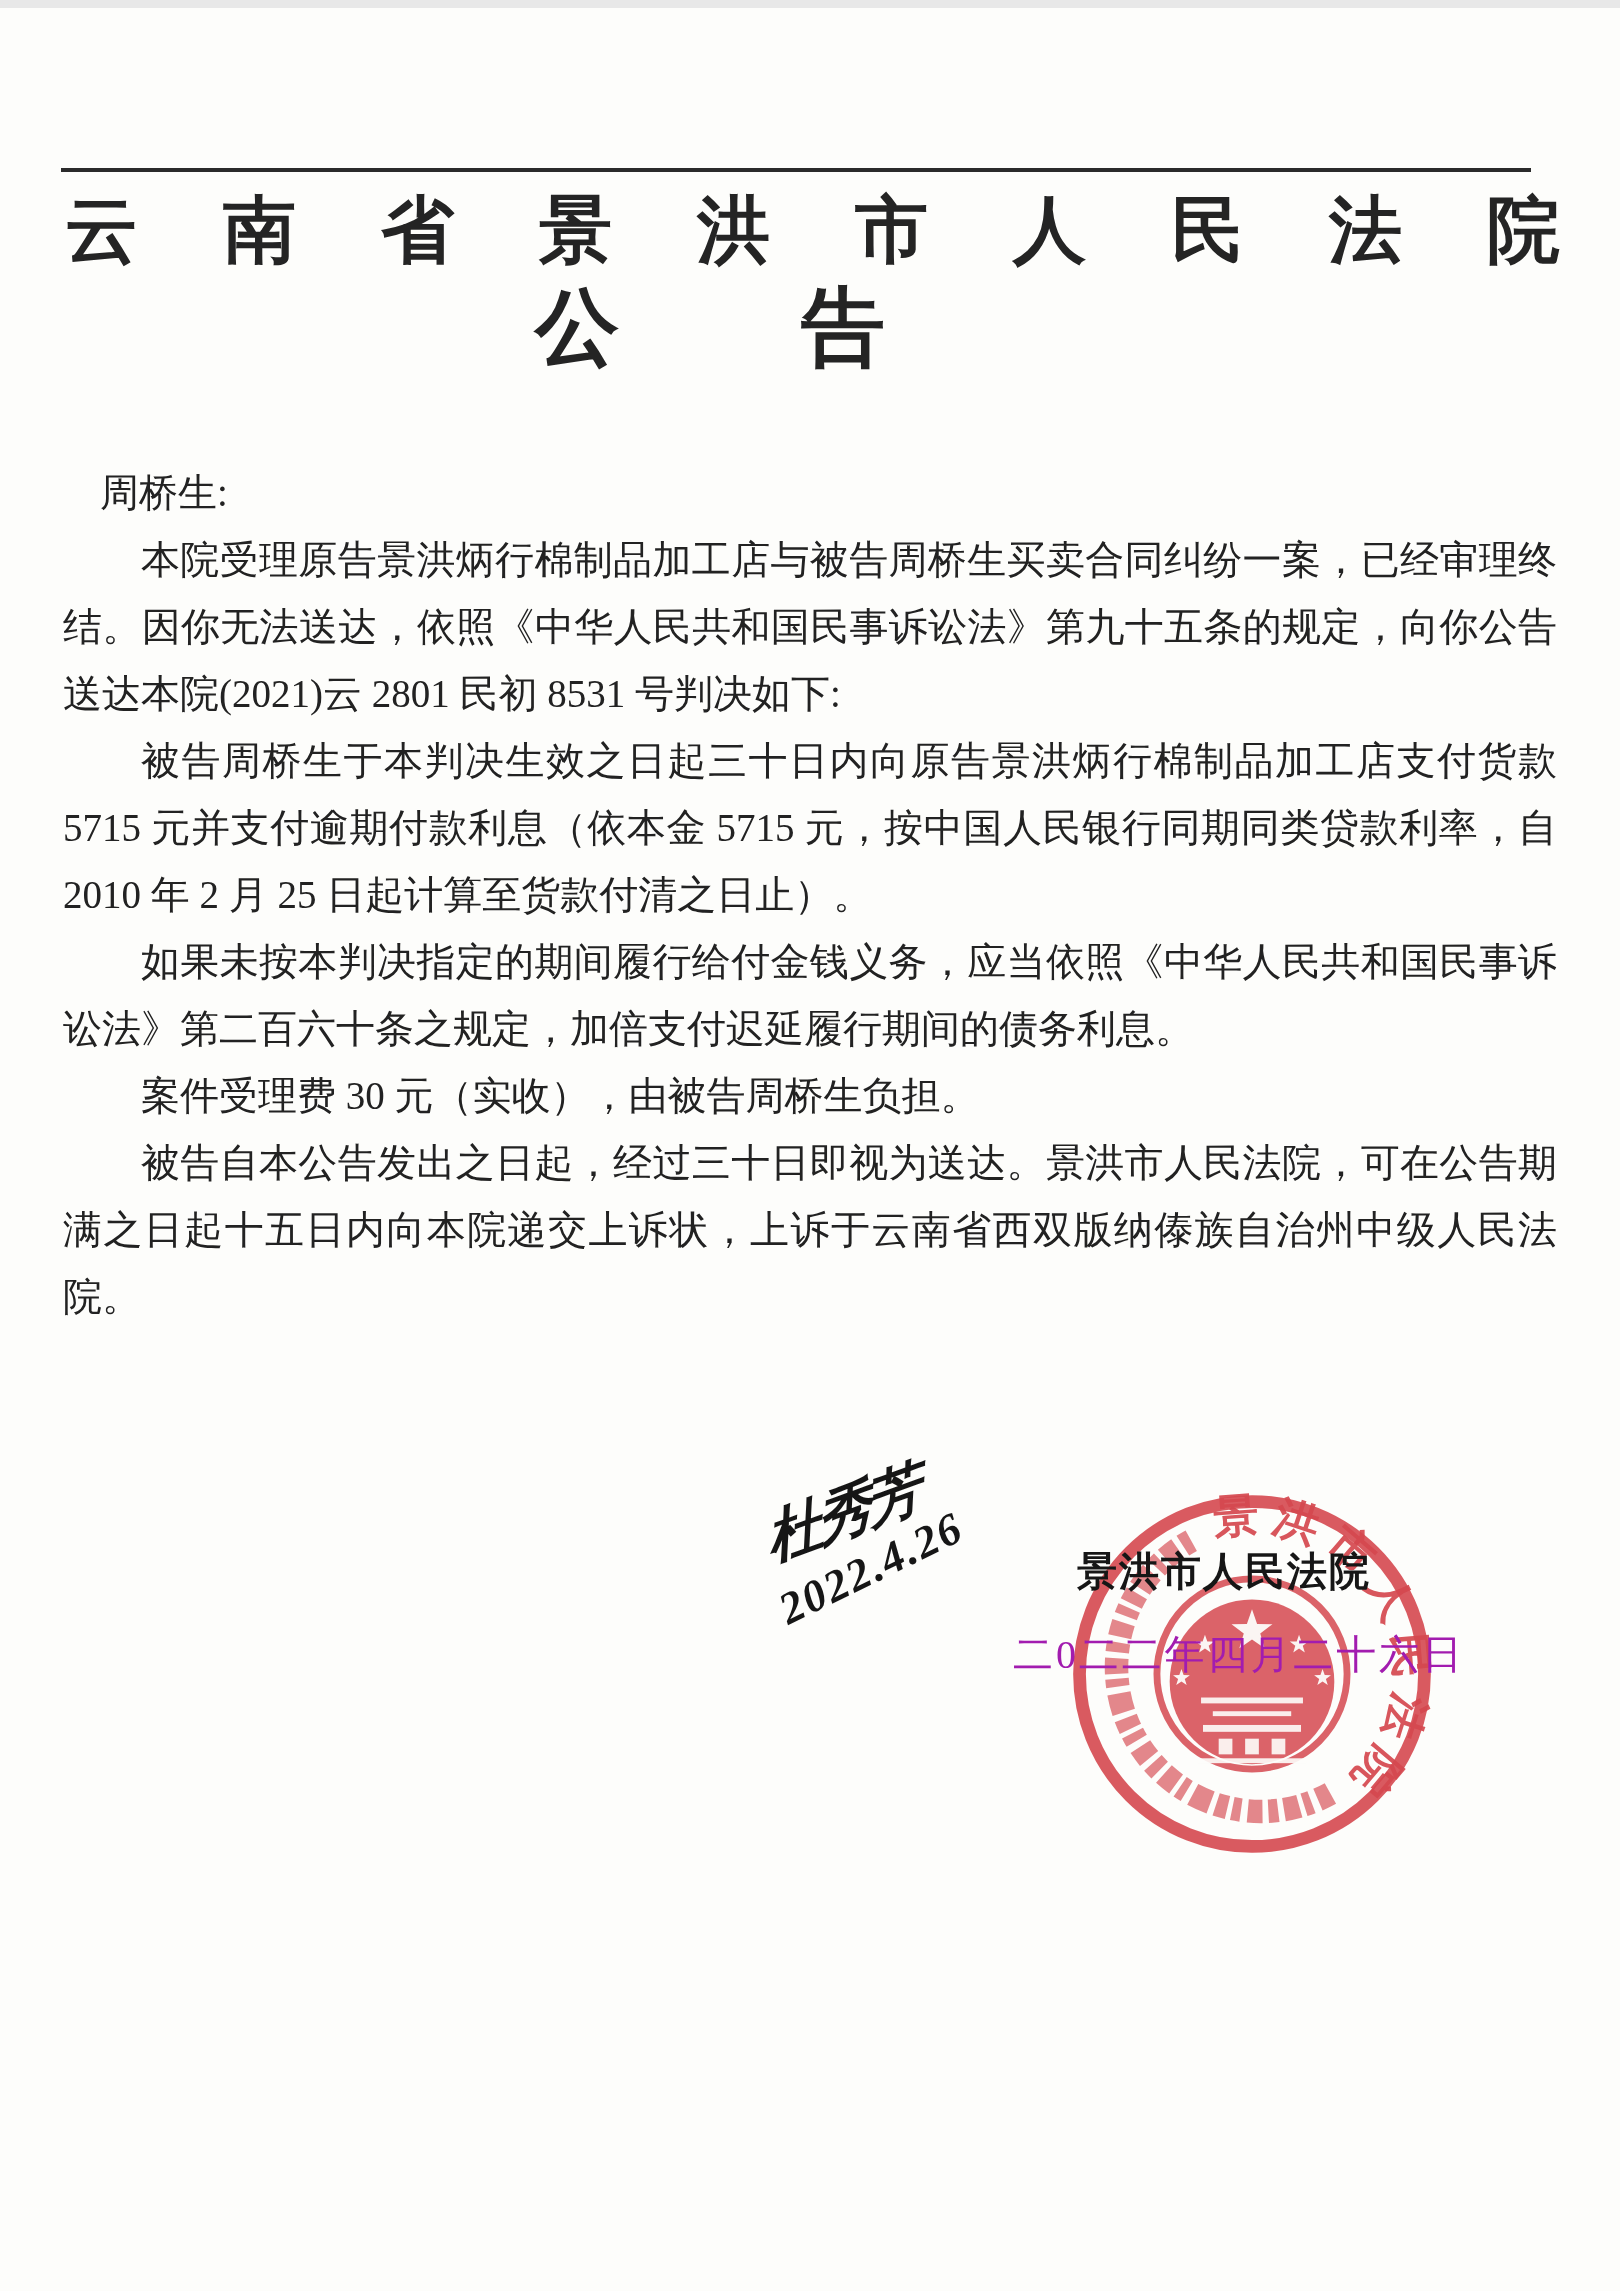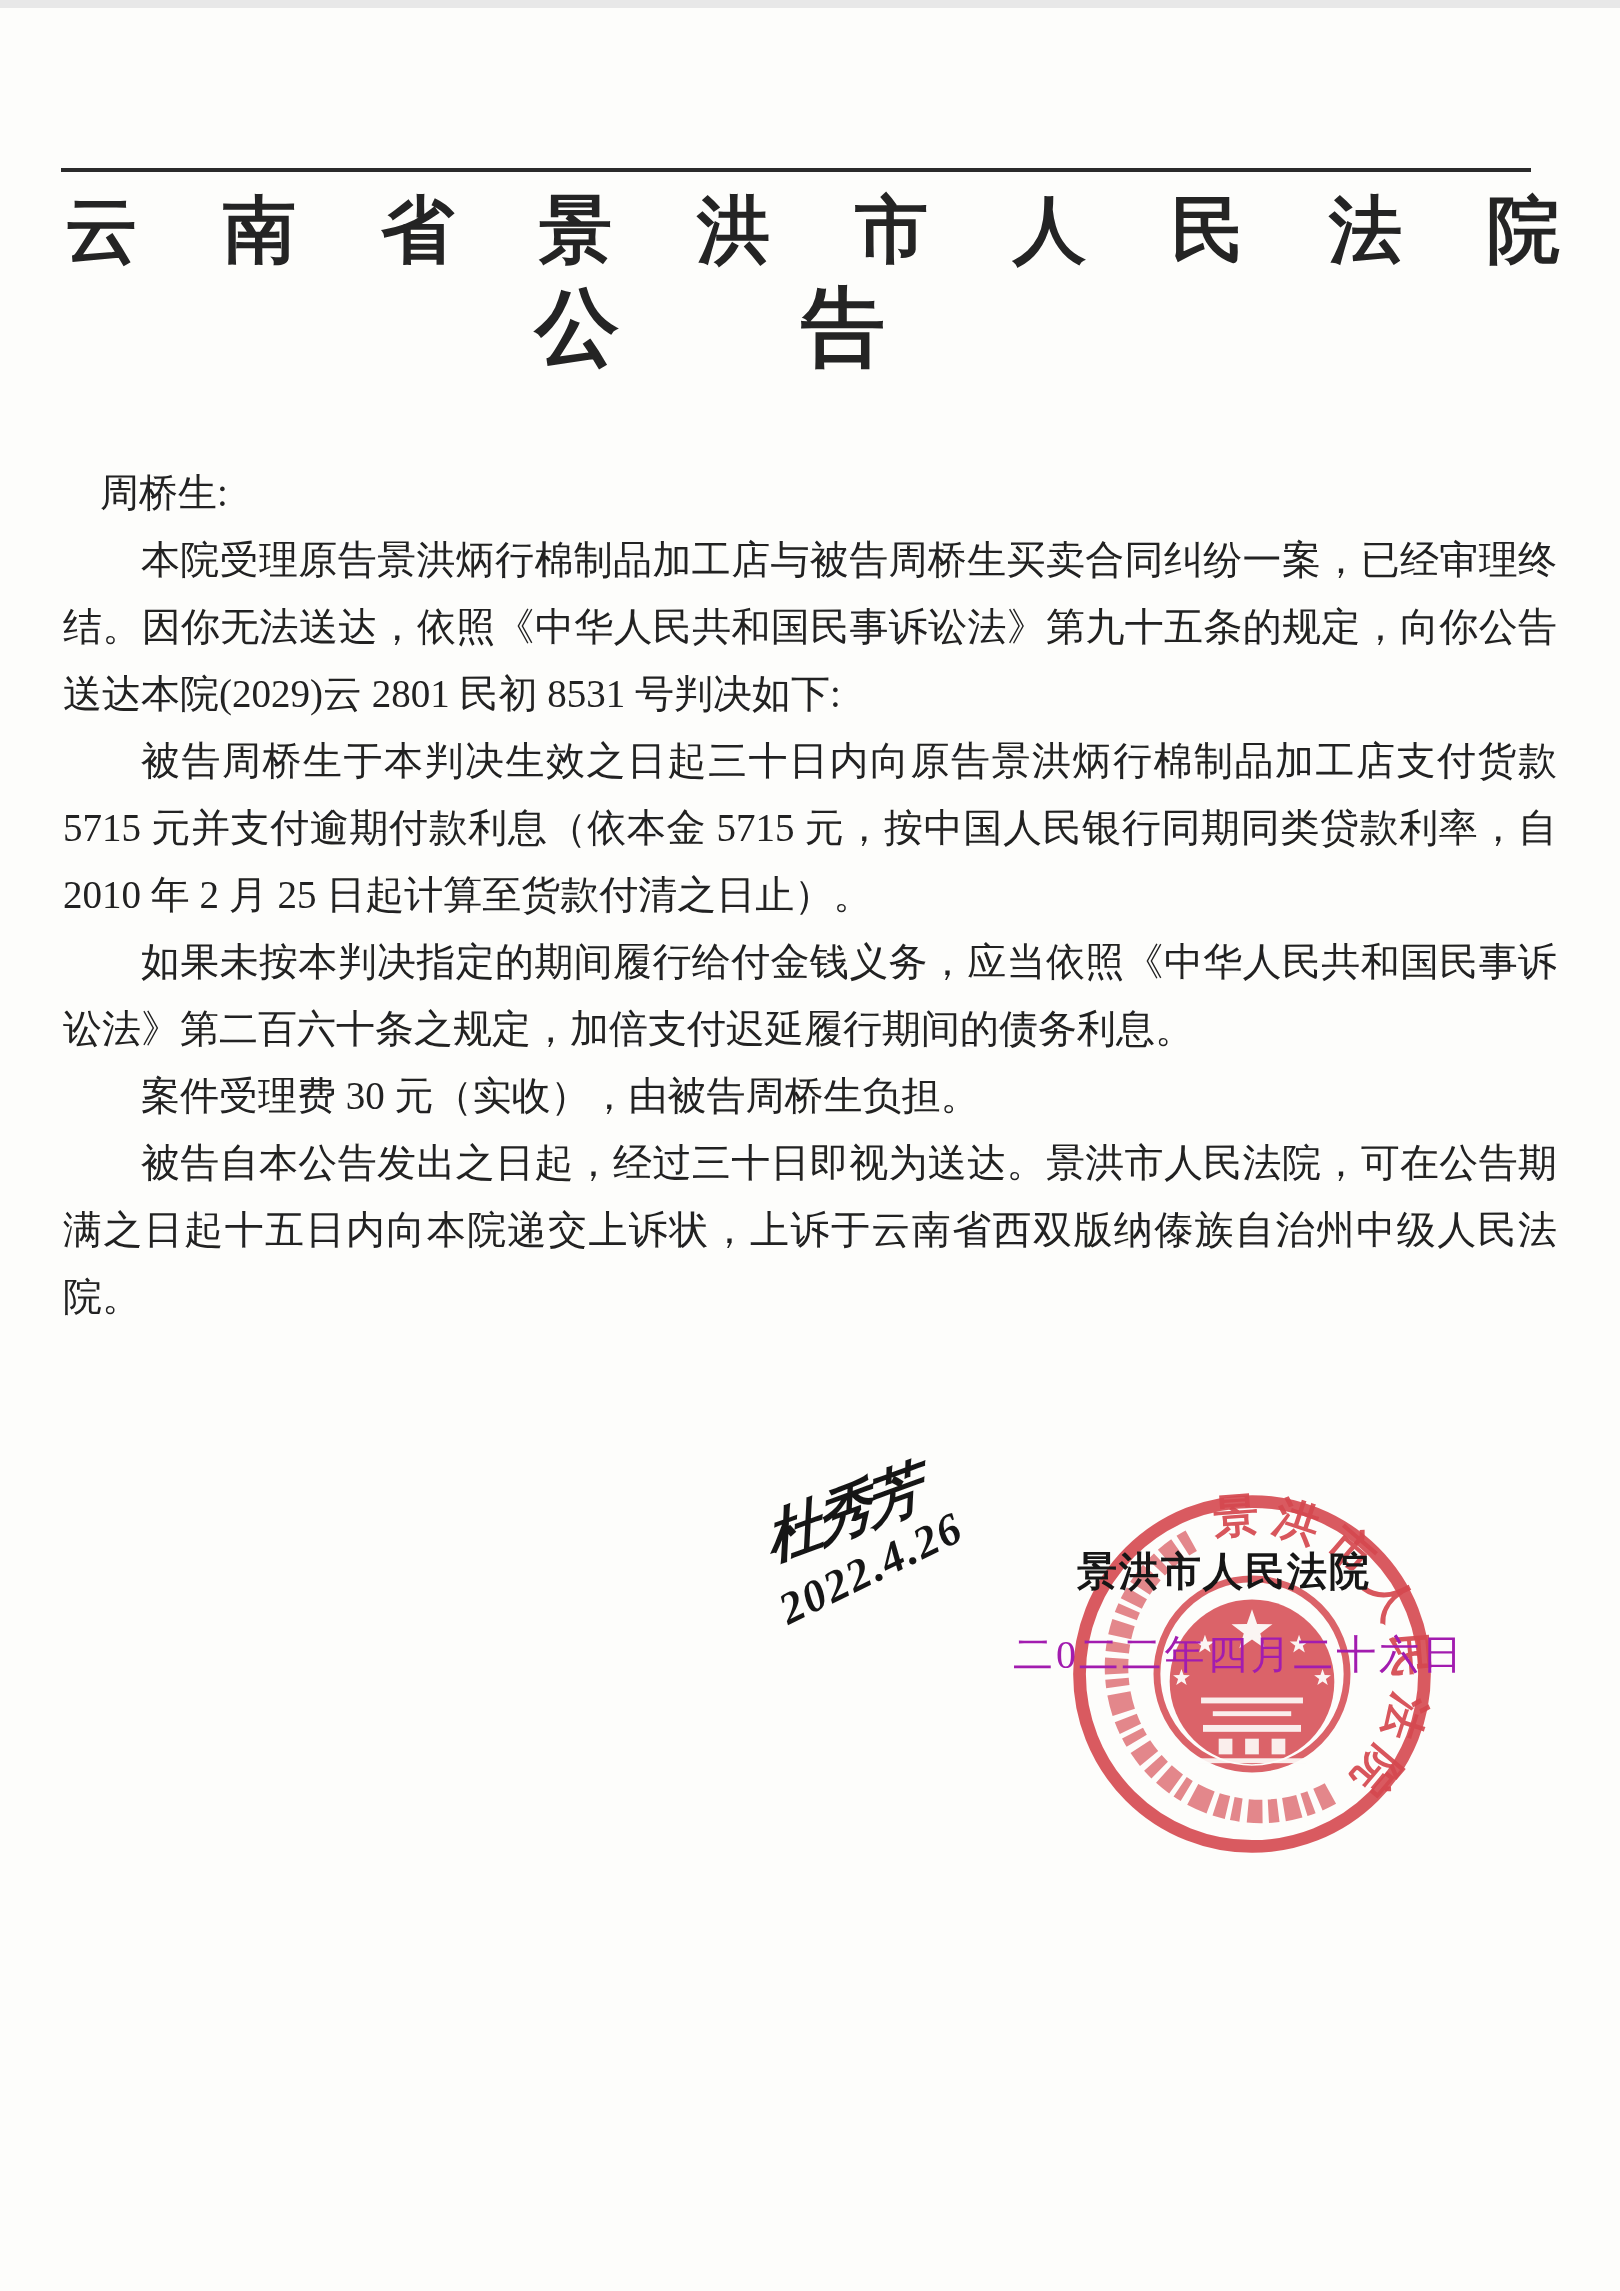--- a/index.html
+++ b/index.html
@@ -80,21 +80,21 @@
 <div class="page">
 
   <div class="top-rule"></div>
 
   <div class="court-header">云南省景洪市人民法院</div>
 
   <div class="notice-title">公　告</div>
 
   <div class="body-text">
     <p class="salutation">周桥生:</p>
-    <p>本院受理原告景洪炳行棉制品加工店与被告周桥生买卖合同纠纷一案，已经审理终结。因你无法送达，依照《中华人民共和国民事诉讼法》第九十五条的规定，向你公告送达本院(2029)云 2801 民初 8531 号判决如下:</p>
+    <p>本院受理原告景洪炳行棉制品加工店与被告周桥生买卖合同纠纷一案，已经审理终结。因你无法送达，依照《中华人民共和国民事诉讼法》第九十五条的规定，向你公告送达本院(2021)云 2801 民初 8531 号判决如下:</p>
     <p>被告周桥生于本判决生效之日起三十日内向原告景洪炳行棉制品加工店支付货款 5715 元并支付逾期付款利息（依本金 5715 元，按中国人民银行同期同类贷款利率，自 2010 年 2 月 25 日起计算至货款付清之日止）。</p>
     <p>如果未按本判决指定的期间履行给付金钱义务，应当依照《中华人民共和国民事诉讼法》第二百六十条之规定，加倍支付迟延履行期间的债务利息。</p>
     <p>案件受理费 30 元（实收），由被告周桥生负担。</p>
     <p>被告自本公告发出之日起，经过三十日即视为送达。景洪市人民法院，可在公告期满之日起十五日内向本院递交上诉状，上诉于云南省西双版纳傣族自治州中级人民法院。</p>
   </div>
 
   <div class="handwritten-name">杜秀芳</div>
   <div class="handwritten-date">2022.4.26</div>
 
   <svg class="seal" viewBox="0 0 400 400">

